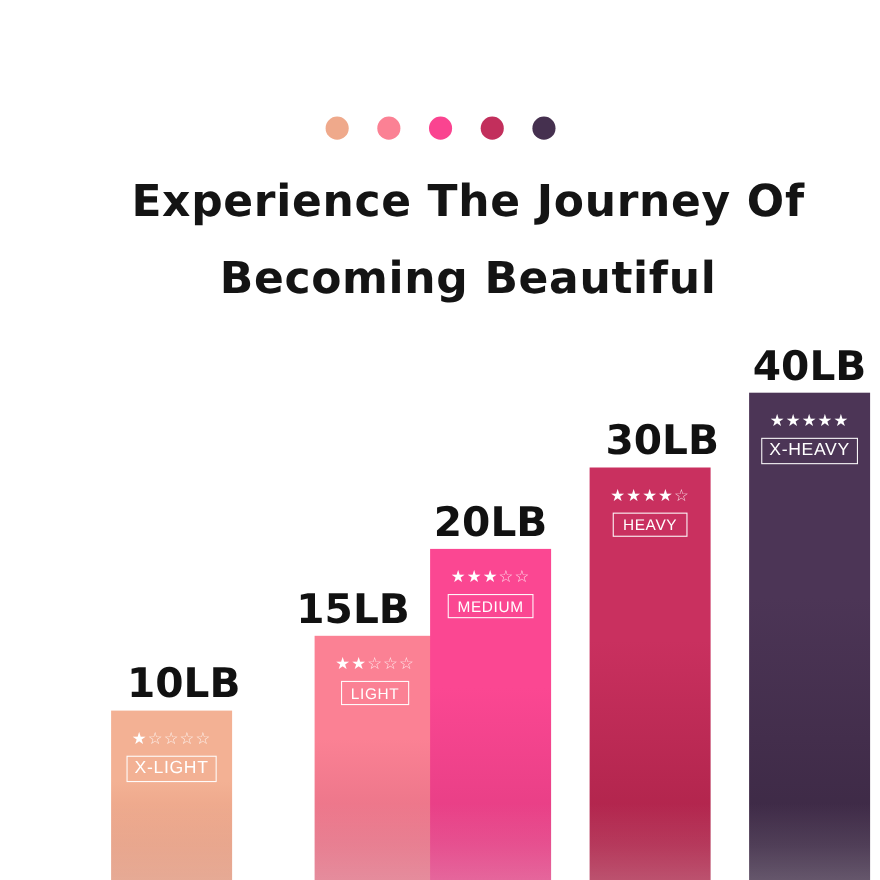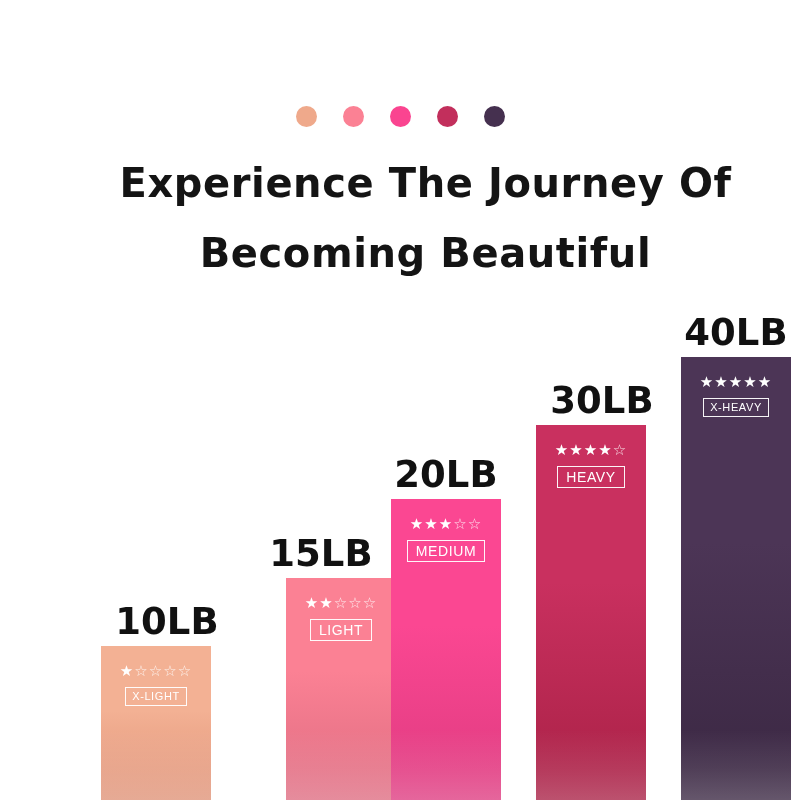--- a/index.html
+++ b/index.html
@@ -124,21 +124,21 @@
   .level-badge {
     border: 1.6px solid rgba(255,255,255,0.95);
     color: #ffffff;
     font-size: 14px;
     letter-spacing: 0.6px;
     padding: 3px 8px 3px 8px;
     line-height: 1;
     white-space: nowrap;
     font-family: "Liberation Sans", sans-serif;
   }
-  .level-badge.wide { padding: 3px 6px; font-size: 11px; }
+  .level-badge.wide { padding: 3px 6px; font-size: 16px; }
 
   
   .floor-fade {
     position: absolute;
     left: 0;
     bottom: 0;
     width: 800px;
     height: 70px;
     pointer-events: none;
     background: linear-gradient(to bottom, rgba(255,255,255,0) 0%, rgba(255,255,255,0.10) 55%, rgba(255,255,255,0.22) 100%);

